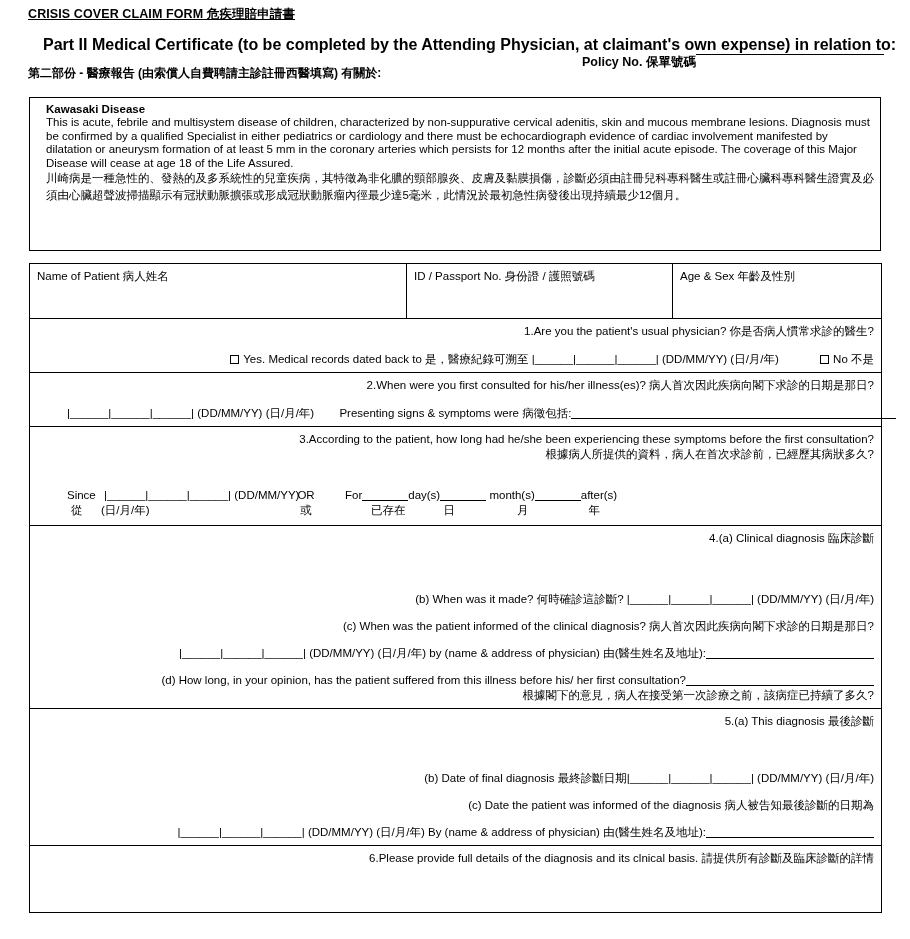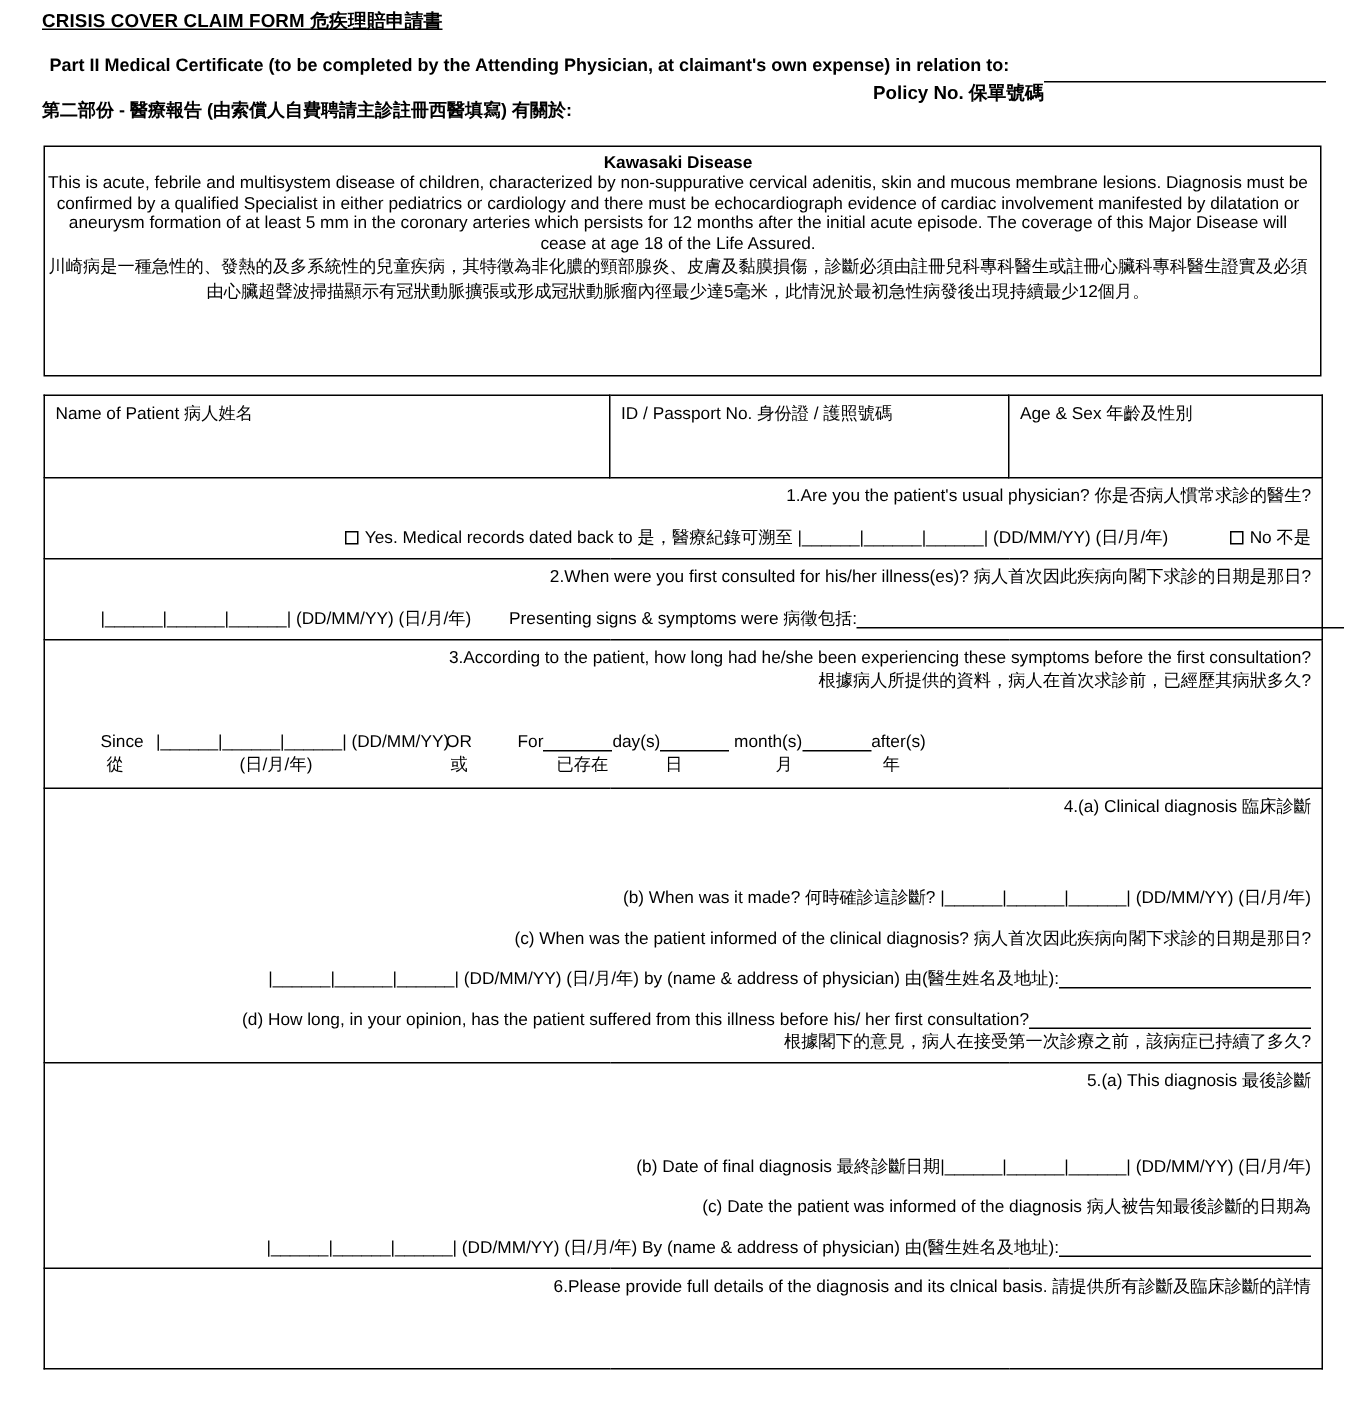--- a/index.html
+++ b/index.html
@@ -46,24 +46,24 @@
   }
   #policy-block .pol-label { white-space: nowrap; }
   #policy-block .pol-rule {
     display: inline-block;
     width: 188px;
     border-bottom: 1.3px solid #000;
     margin-bottom: 2px;
   }
   #part2-en {
     position: absolute;
-    left: 33px;
+    left: 43px;
     top: 36px;
     font-weight: bold;
-    font-size: 12px;
+    font-size: 16px;
     white-space: nowrap;
   }
   #part2-zh {
     position: absolute;
     left: 28px;
     top: 65px;
     font-weight: bold;
     font-size: 12px;
     white-space: nowrap;
   }
@@ -79,22 +79,21 @@
 
   
   #disease-box {
     position: absolute;
     left: 29px;
     top: 97px;
     width: 852px;
     height: 154px;
     border: 1.4px solid #000;
     box-sizing: border-box;
-    padding: 4px 6px 0 0;
-    text-align: center;
+    padding: 4px 6px 0 16px;
   }
   #disease-box .dz-title {
     font-weight: bold;
     font-size: 11.5px;
     line-height: 14px;
   }
   #disease-box .dz-en {
     font-size: 11.5px;
     line-height: 13.6px;
     margin-top: 0px;
@@ -249,21 +248,21 @@
         <div class="row3-grid">
           <div class="row3-col" style="width:34px">
             <div>Since</div>
             <div style="padding-left:4px">從</div>
           </div>
           <div class="row3-col" style="width:166px">
             <div style="padding-left:3px">
               <span class="blank-date">|______|______|______|</span>
               <span>(DD/MM/YY)</span>
             </div>
-            <div style="text-align:center">(日/月/年)</div>
+            <div style="text-align:left">(日/月/年)</div>
           </div>
           <div class="row3-col" style="width:78px;text-align:center">
             <div>OR</div>
             <div>或</div>
           </div>
           <div class="row3-col">
             <div class="nowrap">
               <span>For</span><span class="rule" style="width:46px"></span><span>day(s)</span><span class="rule" style="width:46px"></span> <span>month(s)</span><span class="rule" style="width:46px"></span><span>after(s)</span>
             </div>
             <div class="nowrap">

